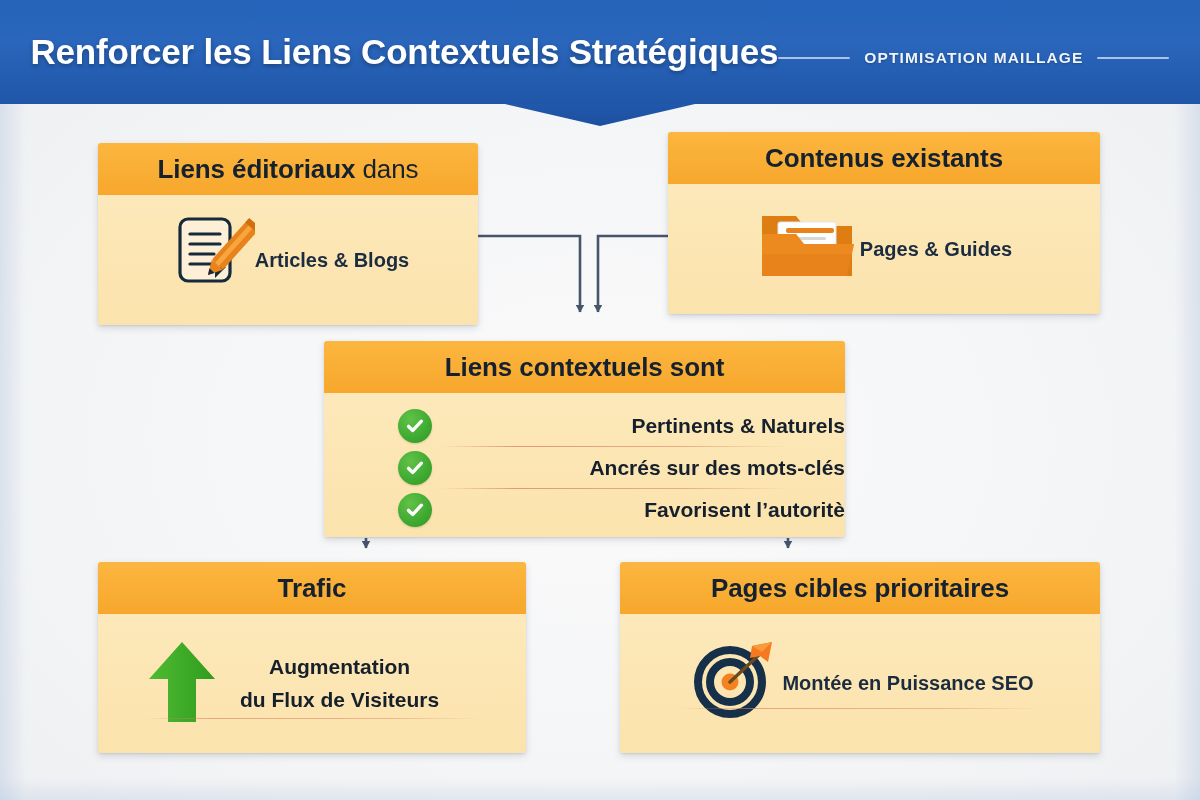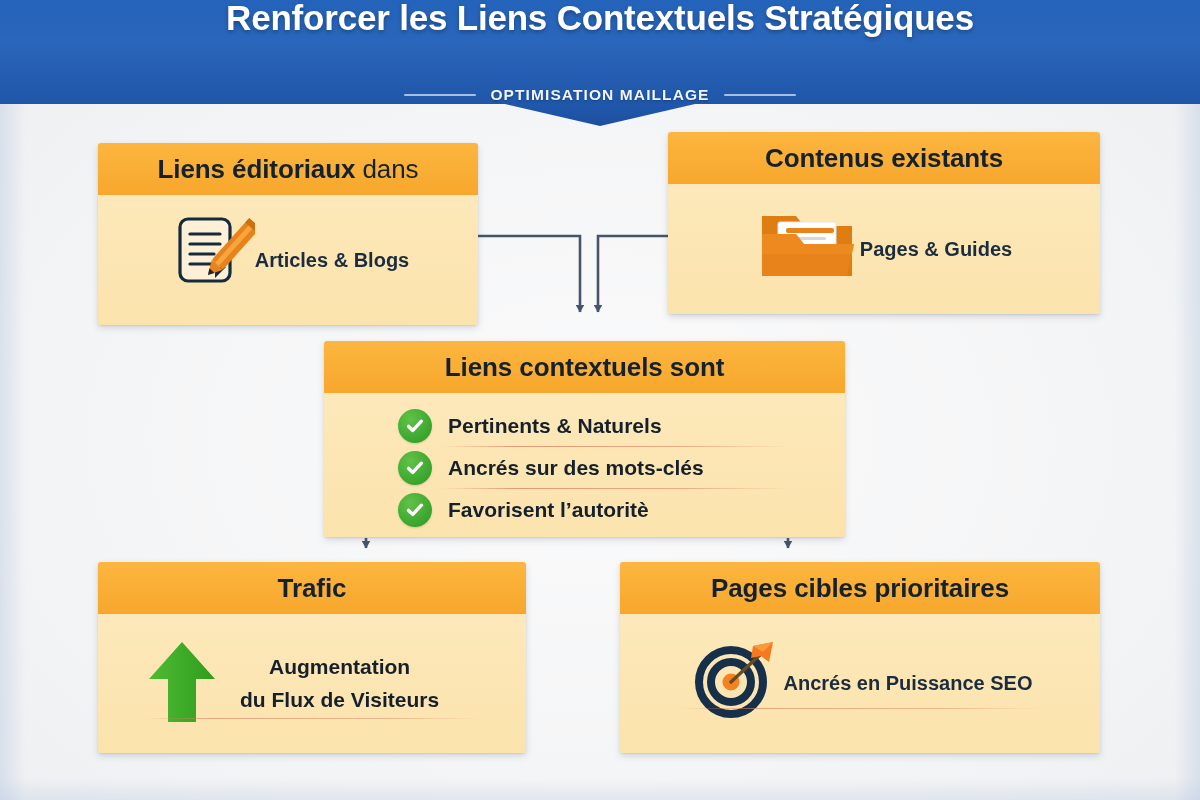--- a/index.html
+++ b/index.html
@@ -43,23 +43,22 @@
     position: absolute;
     left: 0; top: 0;
     width: 1200px; height: 104px;
     background: linear-gradient(180deg, #2463ba 0%, #2a66bb 40%, #1f56a8 100%);
     z-index: 5;
   }
   .banner-inner {
     position: relative;
     width: 100%; height: 100%;
     display: flex;
-    flex-direction: column;
-    align-items: center;
-    justify-content: space-between;
+    align-items: center;
+    justify-content: center;
     padding-top: 0;
   }
   .banner-title {
     color: #ffffff;
     font-size: 35px;
     font-weight: bold;
     letter-spacing: -0.2px;
     font-family: "Liberation Sans Narrow", "Liberation Sans", sans-serif;
     text-shadow: 0 2px 4px rgba(0,0,0,.30);
     white-space: nowrap;
@@ -156,20 +155,21 @@
     flex-direction: column;
     justify-content: center;
     height: 100%;
   }
   .check-row {
     display: flex;
     align-items: center;
     gap: 16px;
     height: 46px;
     position: relative;
+    justify-content: space-between;
   }
   .check-row .divider {
     position: absolute;
     left: 42px;
     right: 56px;
     bottom: 0;
     height: 1.5px;
     background: linear-gradient(90deg, rgba(224,146,120,0) 0%, rgba(216,126,98,.75) 22%, rgba(216,126,98,.55) 70%, rgba(216,126,98,0) 100%);
   }
   .check-row:last-child .divider { display: none; }
@@ -386,18 +386,18 @@
           <circle cx="44" cy="46" r="32" fill="none" stroke="#16304a" stroke-width="8"></circle>
           <circle cx="44" cy="46" r="20" fill="none" stroke="#16304a" stroke-width="8"></circle>
           <circle cx="44" cy="46" r="8.5" fill="#f58220"></circle>
 
           <line x1="44" y1="46" x2="76" y2="16" stroke="#6b4a1e" stroke-width="3.4" stroke-linecap="round"></line>
 
           <path d="M66,10 L86,6 L82,26 L74,20 L64,22 Z" fill="#f4791f"></path>
           <path d="M66,10 L86,6 L76,16 Z" fill="#f99a3b"></path>
         </svg>
       </span>
-      <div class="card-caption">Ancrés en Puissance SEO</div>
+      <div class="card-caption">Montée en Puissance SEO</div>
       <span class="soft-underline target-pos"></span>
     </div>
   </div>
 
 </div>
 
 </body></html>

